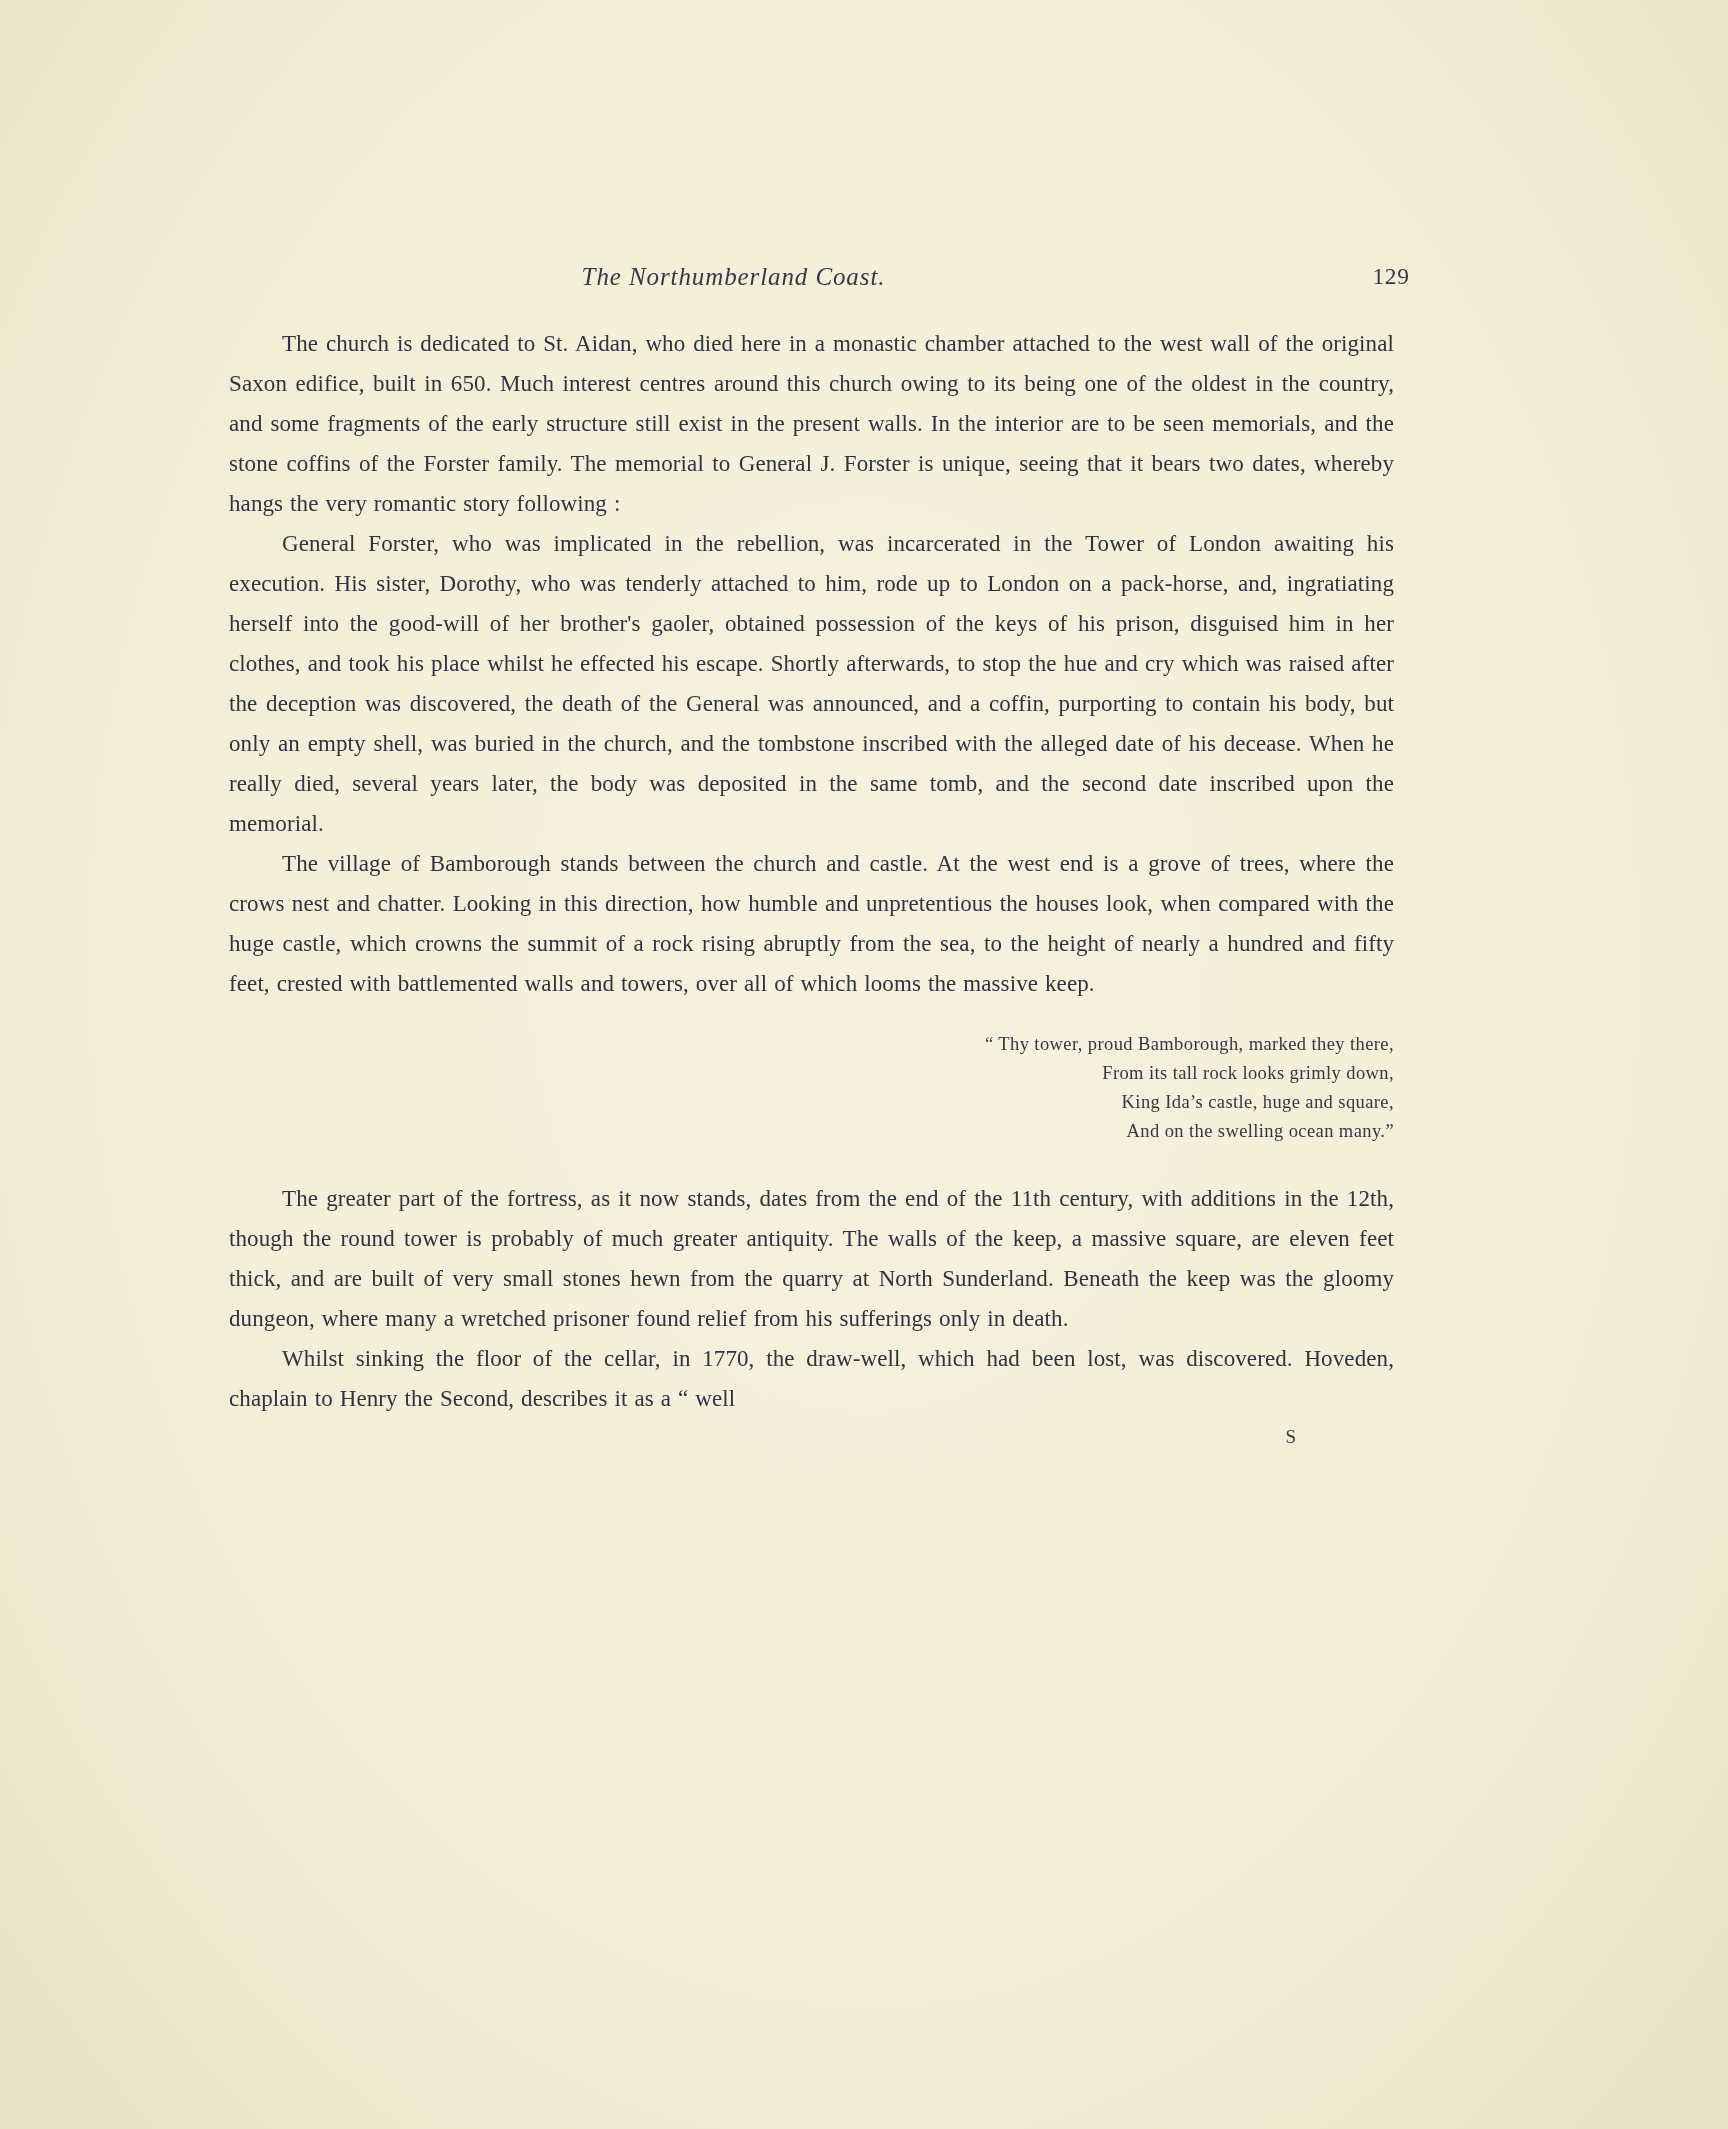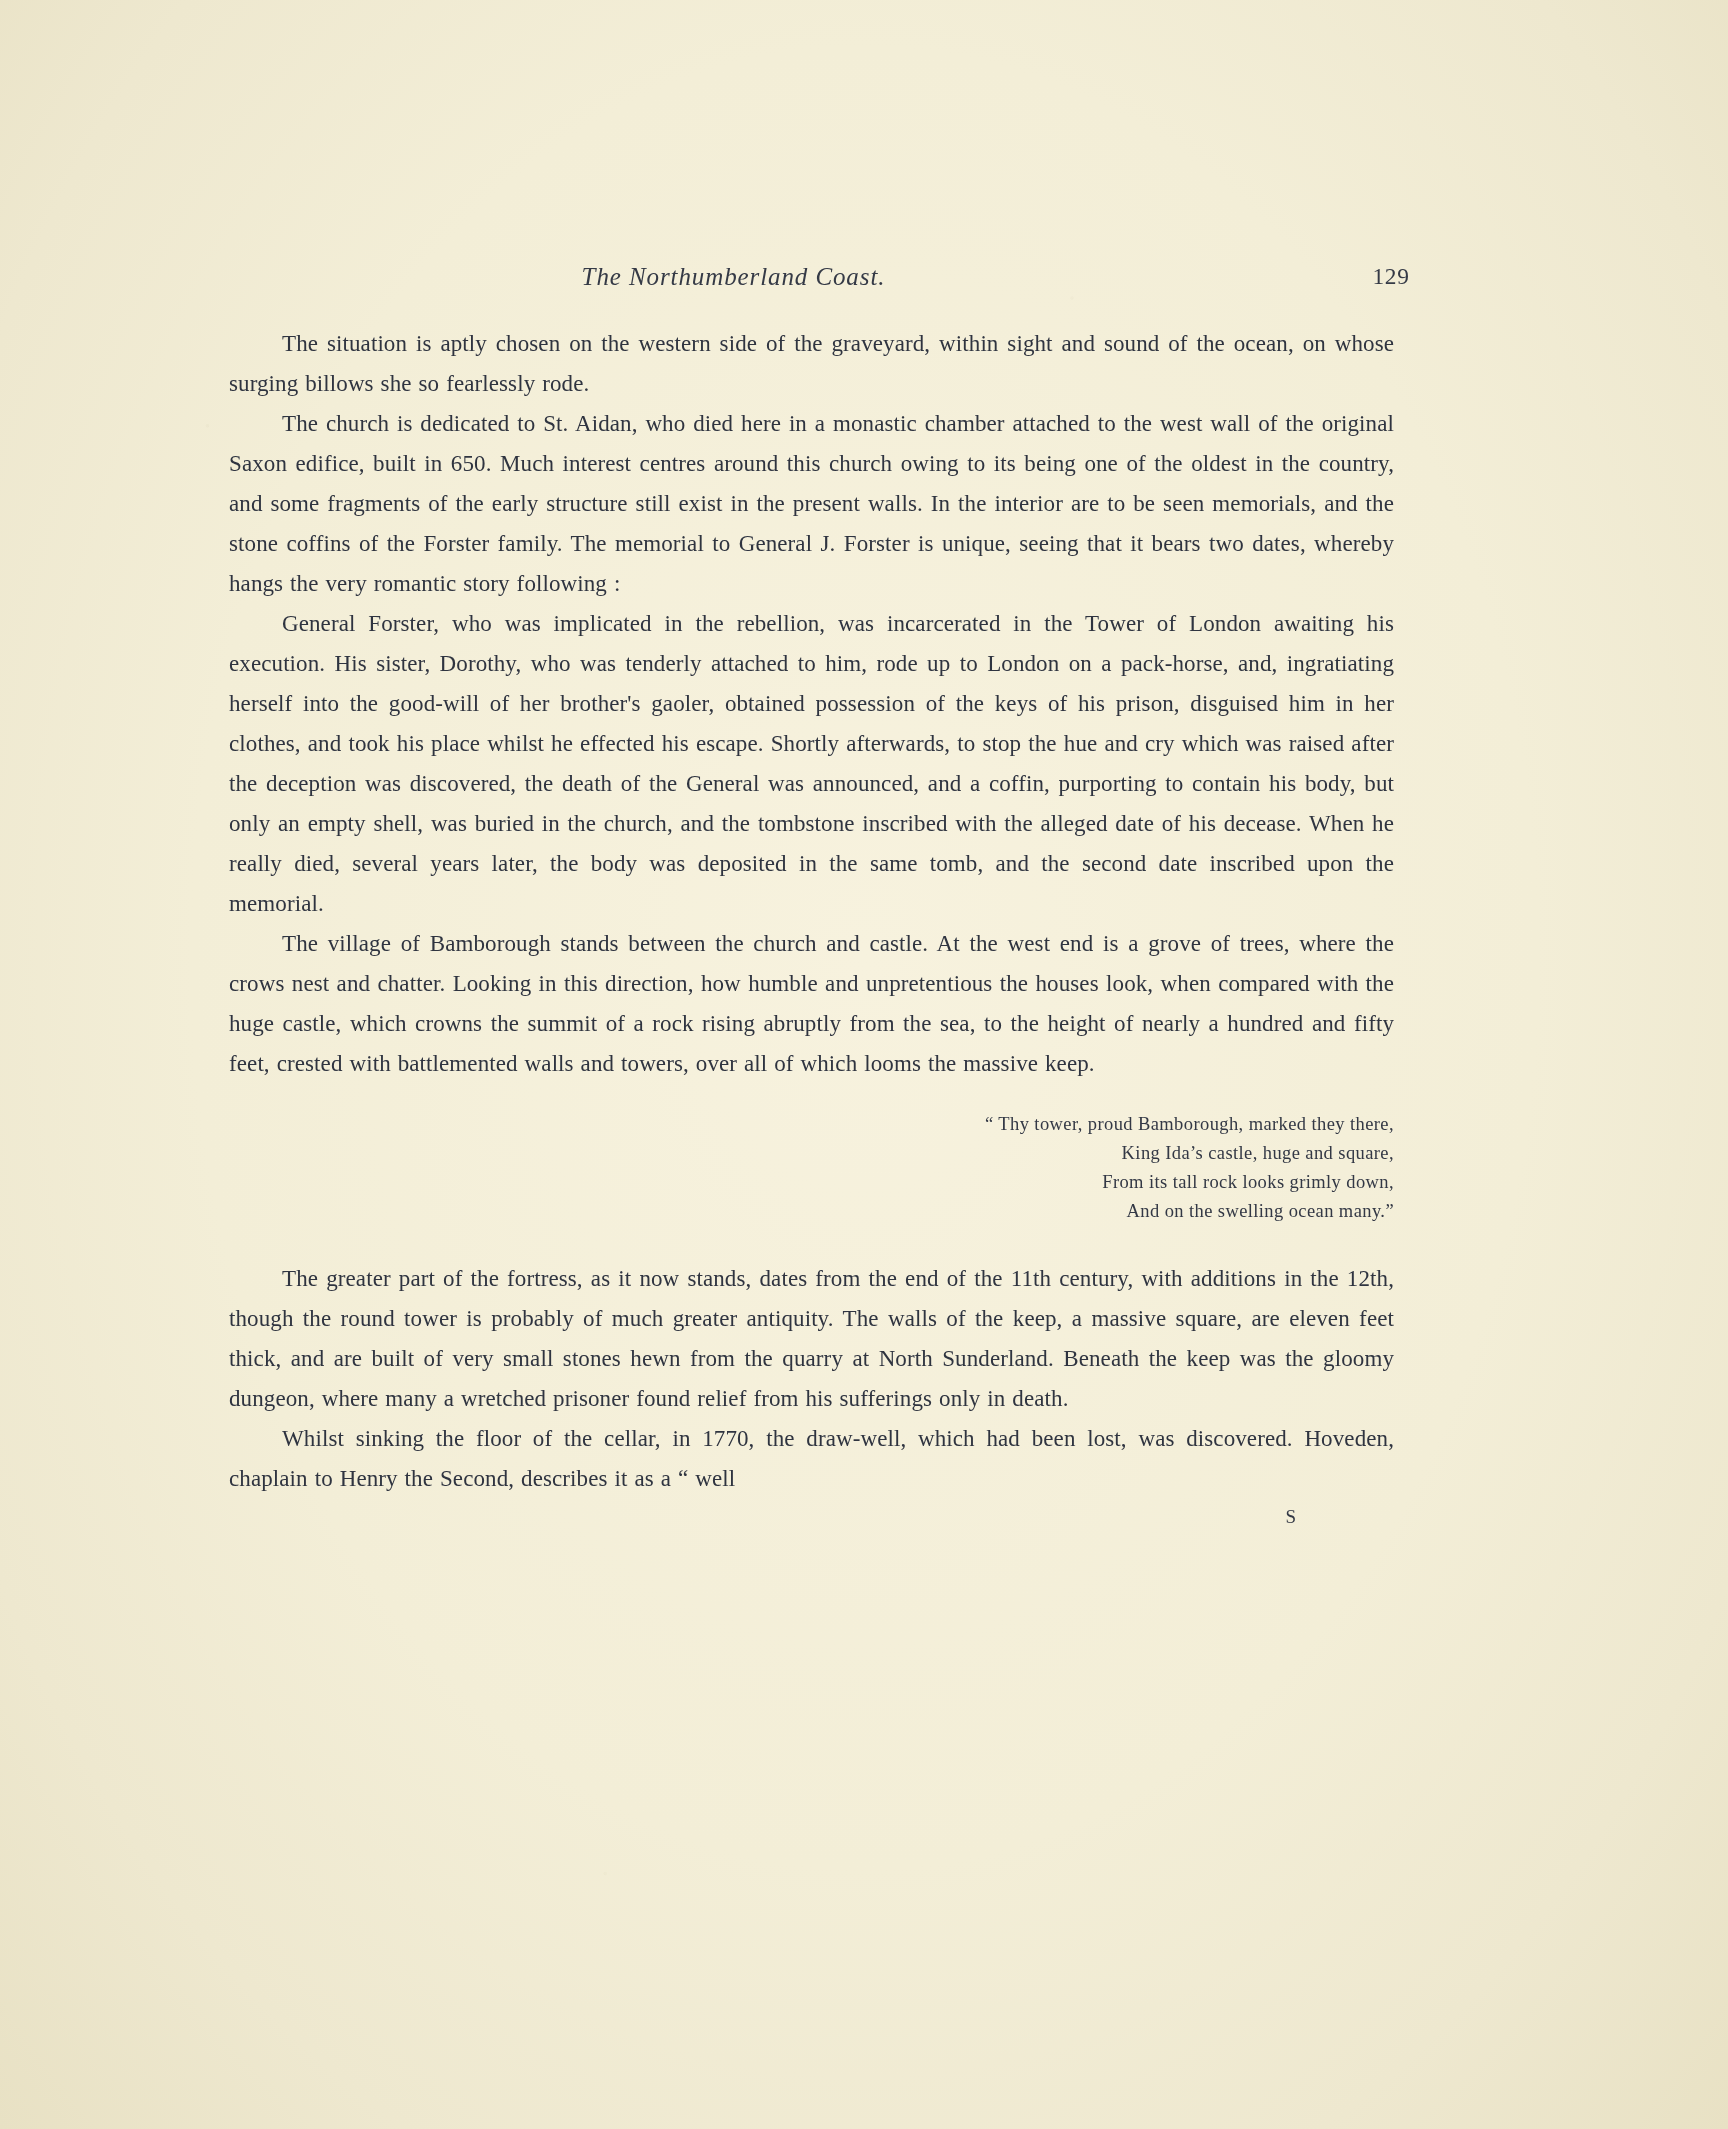--- a/index.html
+++ b/index.html
@@ -106,29 +106,28 @@
 <div class="page">
   <div class="paper-grain"></div>
 
   <div class="content">
 
     <div class="header-row">
       <div class="running-title">The Northumberland Coast.</div>
       <div class="page-number">129</div>
     </div>
 
-    <p class="body-par">The situation is aptly chosen on the western side of the graveyard, within sight and sound of the ocean, on whose surging billows she so fearlessly rode.</p>
     <p class="body-par">The church is dedicated to St. Aidan, who died here in a monastic chamber attached to the west wall of the original Saxon edifice, built in 650. Much interest centres around this church owing to its being one of the oldest in the country, and some fragments of the early structure still exist in the present walls. In the interior are to be seen memorials, and the stone coffins of the Forster family. The memorial to General J. Forster is unique, seeing that it bears two dates, whereby hangs the very romantic story following :</p>
     <p class="body-par">General Forster, who was implicated in the rebellion, was incarcerated in the Tower of London awaiting his execution. His sister, Dorothy, who was tenderly attached to him, rode up to London on a pack-horse, and, ingratiating herself into the good-will of her brother's gaoler, obtained possession of the keys of his prison, disguised him in her clothes, and took his place whilst he effected his escape. Shortly afterwards, to stop the hue and cry which was raised after the deception was discovered, the death of the General was announced, and a coffin, purporting to contain his body, but only an empty shell, was buried in the church, and the tombstone inscribed with the alleged date of his decease. When he really died, several years later, the body was deposited in the same tomb, and the second date inscribed upon the memorial.</p>
     <p class="body-par">The village of Bamborough stands between the church and castle. At the west end is a grove of trees, where the crows nest and chatter. Looking in this direction, how humble and unpretentious the houses look, when compared with the huge castle, which crowns the summit of a rock rising abruptly from the sea, to the height of nearly a hundred and fifty feet, crested with battlemented walls and towers, over all of which looms the massive keep.</p>
 
     <div class="verse">
       <div class="vfirst">“ Thy tower, proud Bamborough, marked they there,</div>
+      <div>From its tall rock looks grimly down,</div>
       <div>King Ida’s castle, huge and square,</div>
-      <div>From its tall rock looks grimly down,</div>
       <div>And on the swelling ocean many.”</div>
     </div>
 
     <p class="body-par">The greater part of the fortress, as it now stands, dates from the end of the 11th century, with additions in the 12th, though the round tower is probably of much greater antiquity. The walls of the keep, a massive square, are eleven feet thick, and are built of very small stones hewn from the quarry at North Sunderland. Beneath the keep was the gloomy dungeon, where many a wretched prisoner found relief from his sufferings only in death.</p>
     <p class="body-par last-par">Whilst sinking the floor of the cellar, in 1770, the draw-well, which had been lost, was discovered. Hoveden, chaplain to Henry the Second, describes it as a “ well</p>
 
     <div class="signature">S</div>
 
   </div>
 </div>

